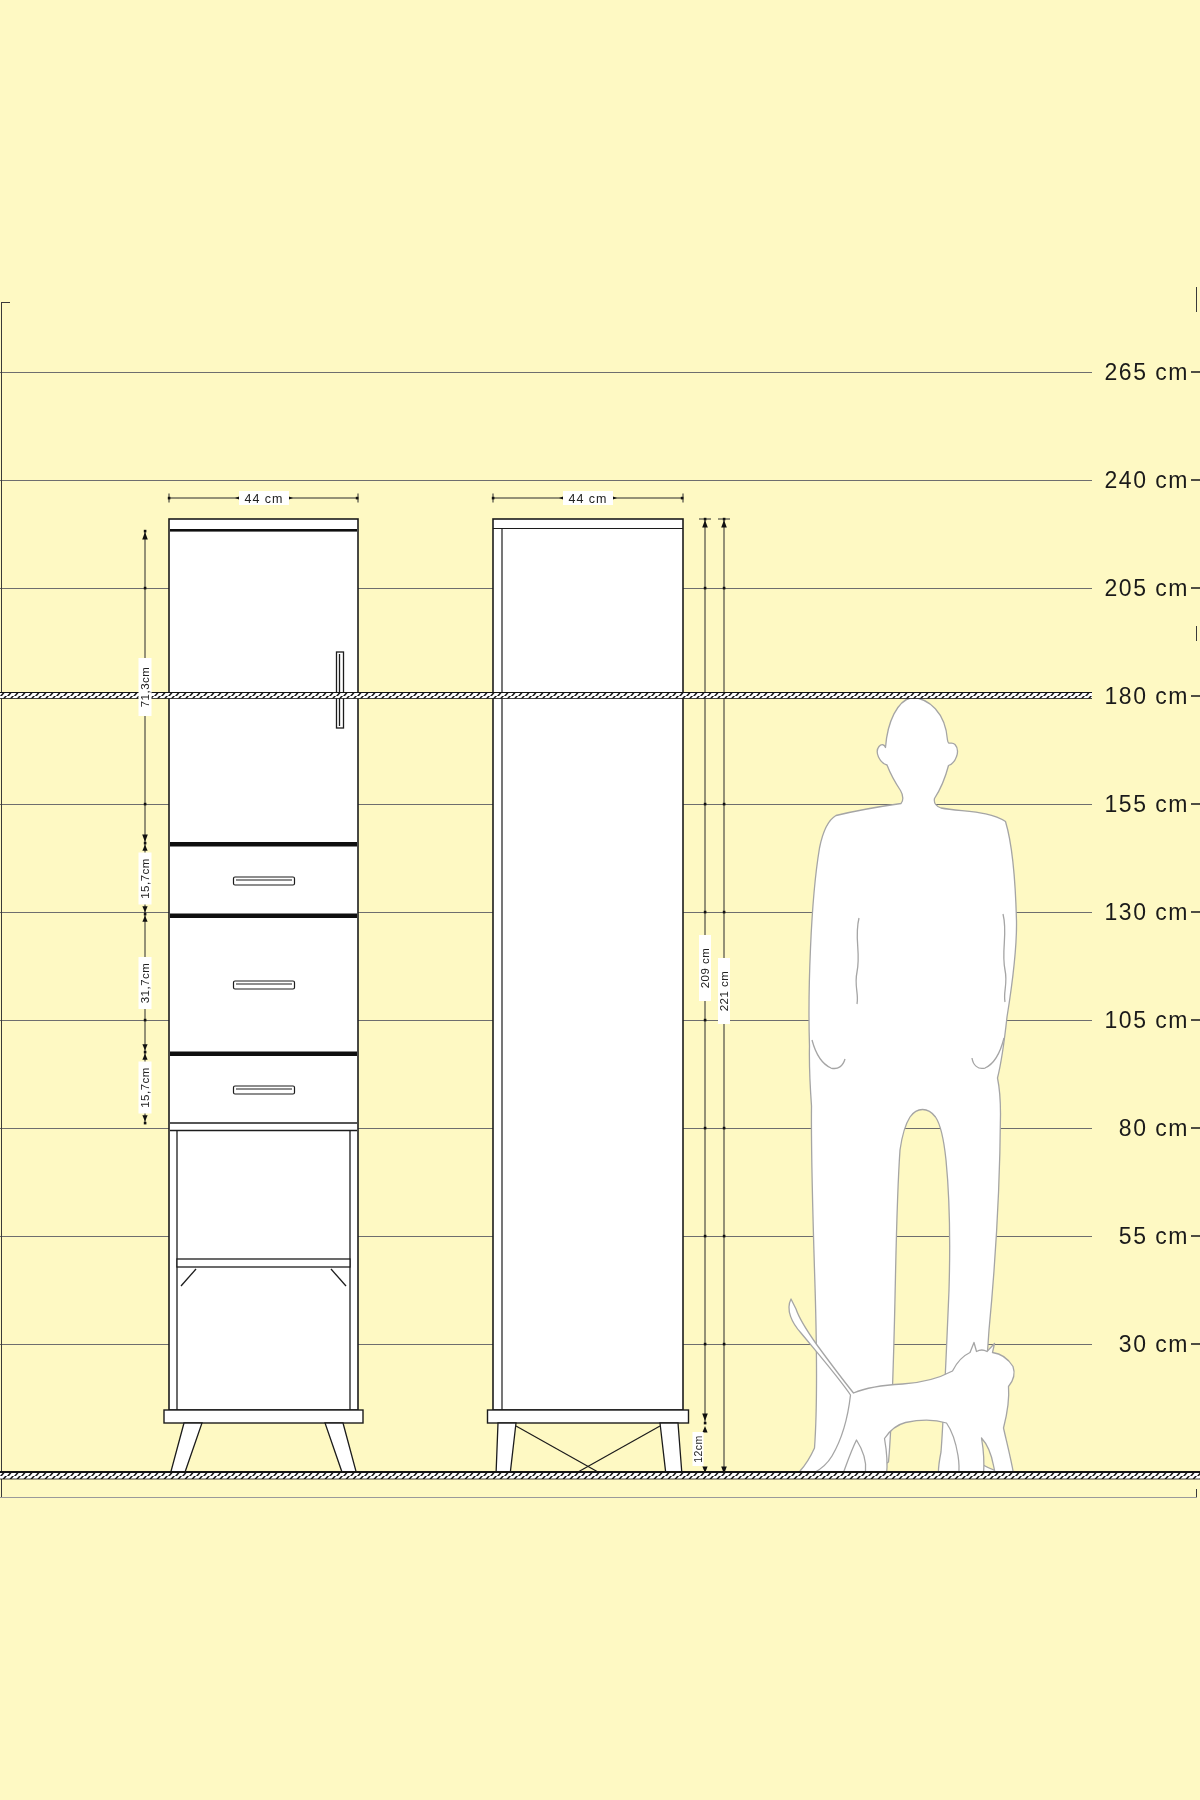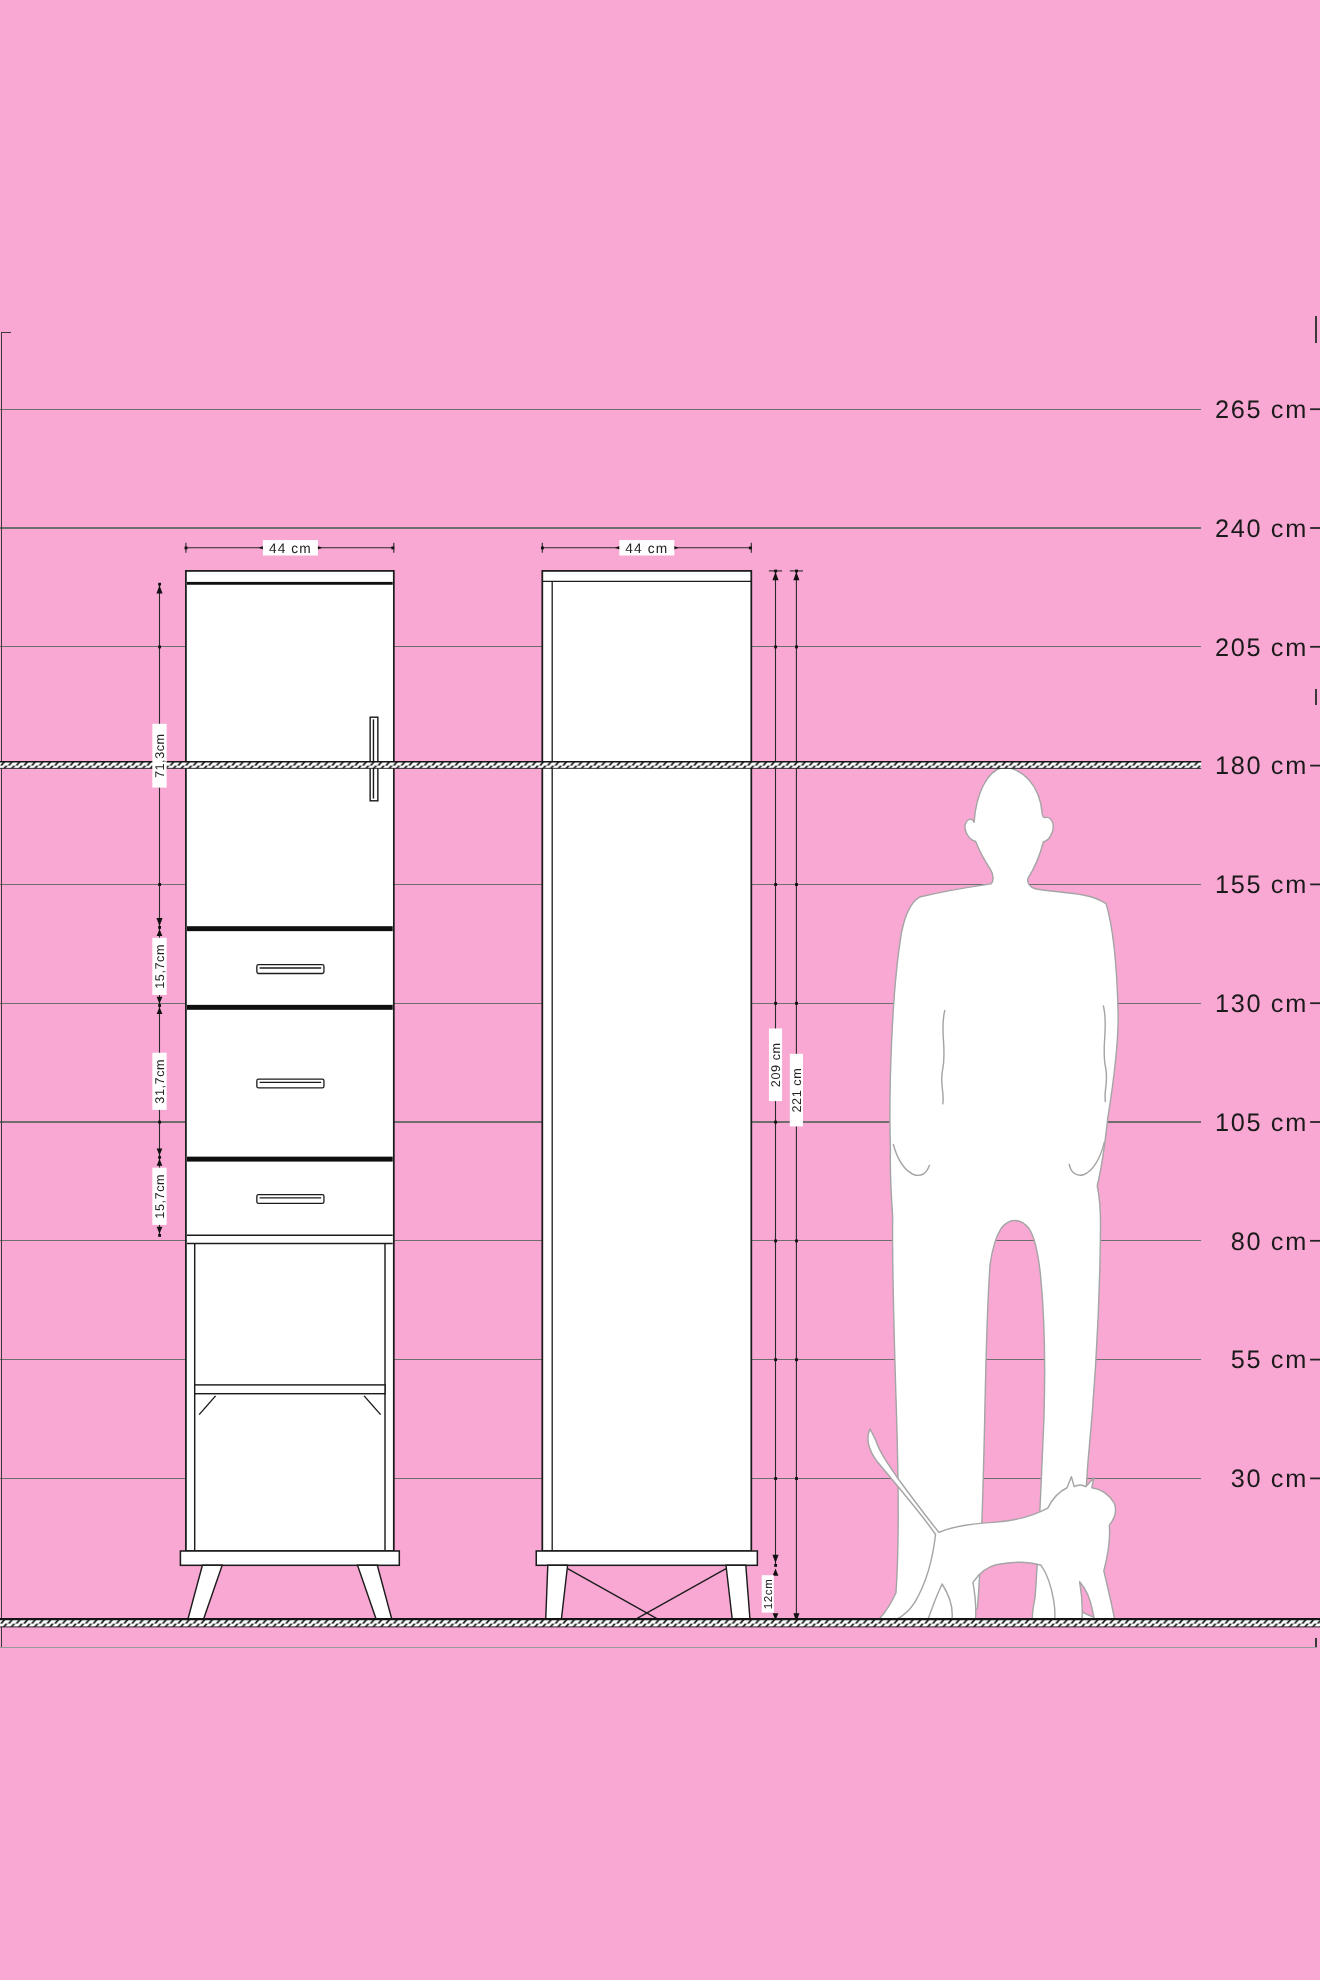--- a/index.html
+++ b/index.html
@@ -1,16 +1,16 @@
 <!DOCTYPE html>
 <html><head>
 <meta charset="utf-8">
 <style>
   html,body{margin:0;padding:0;background:#ffffff;}
-  .stage{position:relative;width:1200px;height:1800px;background:#f9a8d4;overflow:hidden;
+  .stage{position:relative;width:1200px;height:1800px;background:#fef9c3;overflow:hidden;
          font-family:"Liberation Sans", sans-serif;}
   svg{position:absolute;left:0;top:0;}
   text{fill:#1a1a1a;}
   .ruler-label{font-size:23px;letter-spacing:1.5px;}
   .dim-label{font-size:12.5px;letter-spacing:1px;fill:#222;}
   .dim-label-small{font-size:11.5px;letter-spacing:.5px;fill:#222;}
   .dim-label-tiny{font-size:10.5px;letter-spacing:.5px;fill:#222;}
 </style>
 </head>
 <body>

